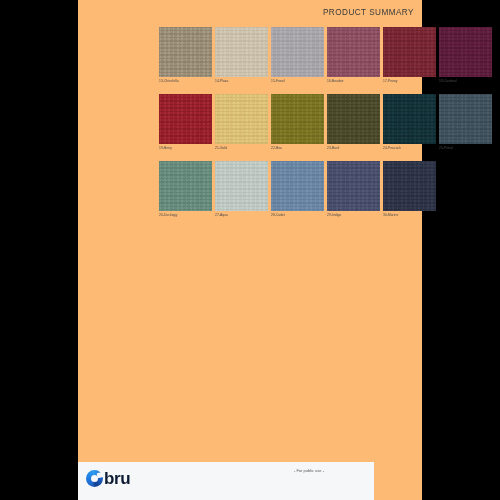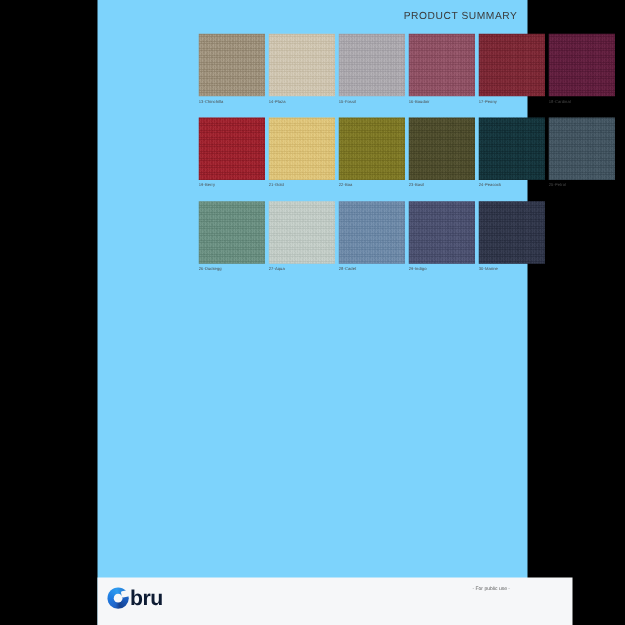--- a/index.html
+++ b/index.html
@@ -13,21 +13,21 @@
   body {
     font-family: "Liberation Sans", sans-serif;
   }
 
   #page {
     position: absolute;
     left: 78px;
     top: 0;
     width: 344px;
     height: 500px;
-    background: #7dd3fc;
+    background: #fdba74;
     box-sizing: border-box;
   }
 
   
   .header {
     position: absolute;
     top: 0;
     left: 0;
     width: 344px;
     height: 24px;
@@ -81,21 +81,21 @@
     white-space: nowrap;
     letter-spacing: 0.05px;
     font-family: "Liberation Sans", sans-serif;
   }
 
   
   .footer {
     position: absolute;
     left: 0;
     bottom: 0;
-    width: 380px;
+    width: 296px;
     height: 38px;
     background: #f6f7f9;
   }
   .logo {
     position: absolute;
     left: 8px;
     top: 8px;
     display: flex;
     align-items: center;
   }

